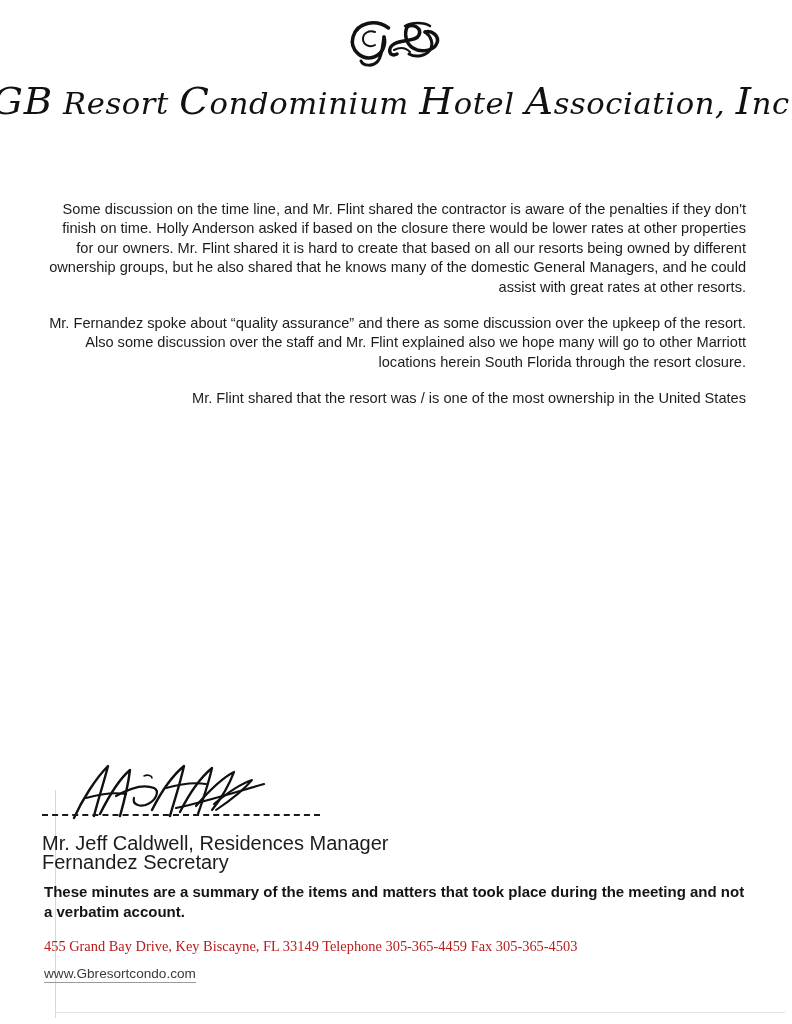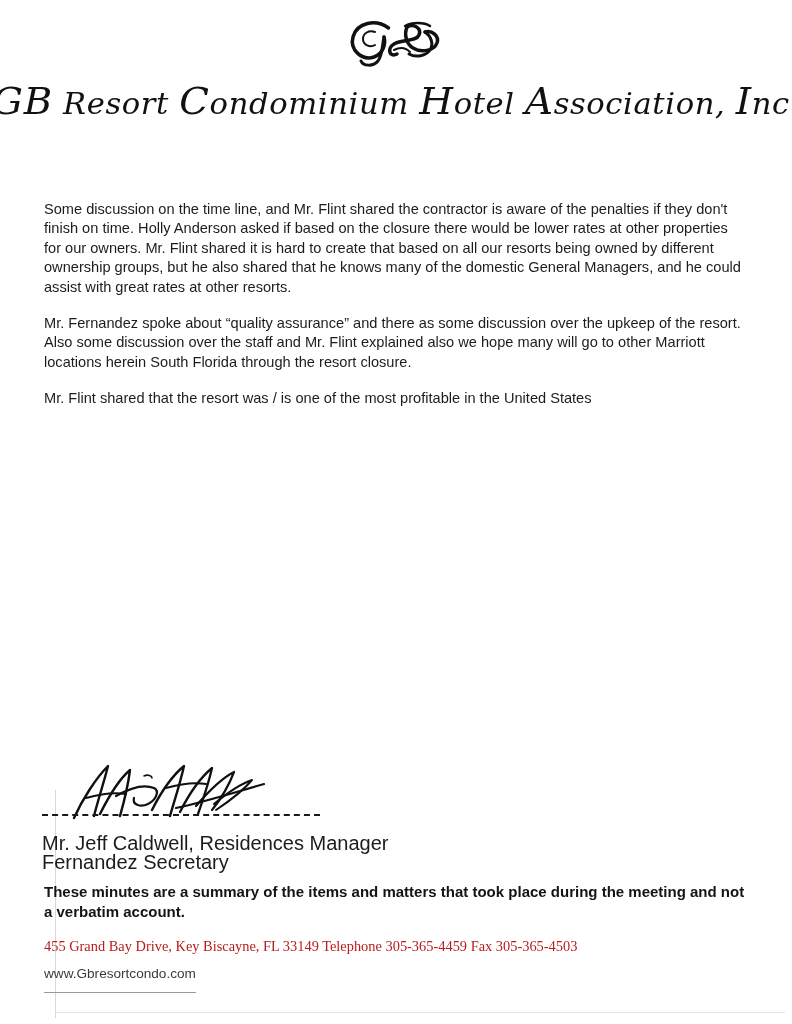--- a/index.html
+++ b/index.html
@@ -74,21 +74,21 @@
     position: absolute;
     left: 44px;
     top: 200px;
     width: 702px;
   }
   .para {
     font-size: 14.6px;
     line-height: 19.4px;
     color: #1c1c1c;
     margin: 0 0 17px 0;
-    text-align: left;
+    text-align: right;
   }
   .para.gap-large { margin-bottom: 36px; }
   .para b { font-weight: bold; }
 
   
   .sig-block {
     position: absolute;
     left: 42px;
     top: 758px;
     width: 400px;
@@ -140,21 +140,21 @@
     font-family: Liberation Serif, serif;
   }
   .footer-web {
     margin-top: 10px;
     font-size: 13.6px;
     line-height: 17px;
     color: #3a3a3a;
   }
   .footer-web span {
     border-bottom: 1px solid #9a9a9a;
-    padding-bottom: 11px;
+    padding-bottom: 1px;
   }
 </style>
 </head>
 <body>
 
 <div class="page">
 
   <div class="scan-vline"></div>
   <div class="scan-hline"></div>
 
@@ -178,21 +178,21 @@
     </div>
 
     <div class="org-name">
       <span class="cap">G</span><span class="cap">B</span><span> Resort </span><span class="cap">C</span><span>ondominium </span><span class="cap">H</span><span>otel </span><span class="cap">A</span><span>ssociation, </span><span class="cap">I</span><span>nc.</span>
     </div>
   </div>
 
   <div class="body-copy">
     <p class="para">Some discussion on the time line, and Mr. Flint shared the contractor is aware of the penalties if they don't finish on time. Holly Anderson asked if based on the closure there would be lower rates at other properties for our owners. Mr. Flint shared it is hard to create that based on all our resorts being owned by different ownership groups, but he also shared that he knows many of the domestic General Managers, and he could assist with great rates at other resorts.</p>
     <p class="para">Mr. Fernandez spoke about “quality assurance” and there as some discussion over the upkeep of the resort. Also some discussion over the staff and Mr. Flint explained also we hope many will go to other Marriott locations herein South Florida through the resort closure.</p>
-    <p class="para gap-large">Mr. Flint shared that the resort was / is one of the most profitable in the United States</p>
+    <p class="para gap-large">Mr. Flint shared that the resort was / is one of the most ownership in the United States</p>
   </div>
 
   <div class="sig-block">
 
     <div class="signature-mark">
       <svg width="230" height="62" viewBox="0 0 230 62" aria-hidden="true">
         <g fill="none" stroke="#101010" stroke-linecap="round" stroke-linejoin="round">
           <path d="M18 60 C26 42 40 20 52 8 C48 24 42 42 38 58" stroke-width="2.4"></path>
           <path d="M30 40 C44 36 58 34 70 36" stroke-width="2"></path>
           <path d="M44 56 C52 40 62 22 74 12 C72 28 68 44 64 58" stroke-width="2.4"></path>

